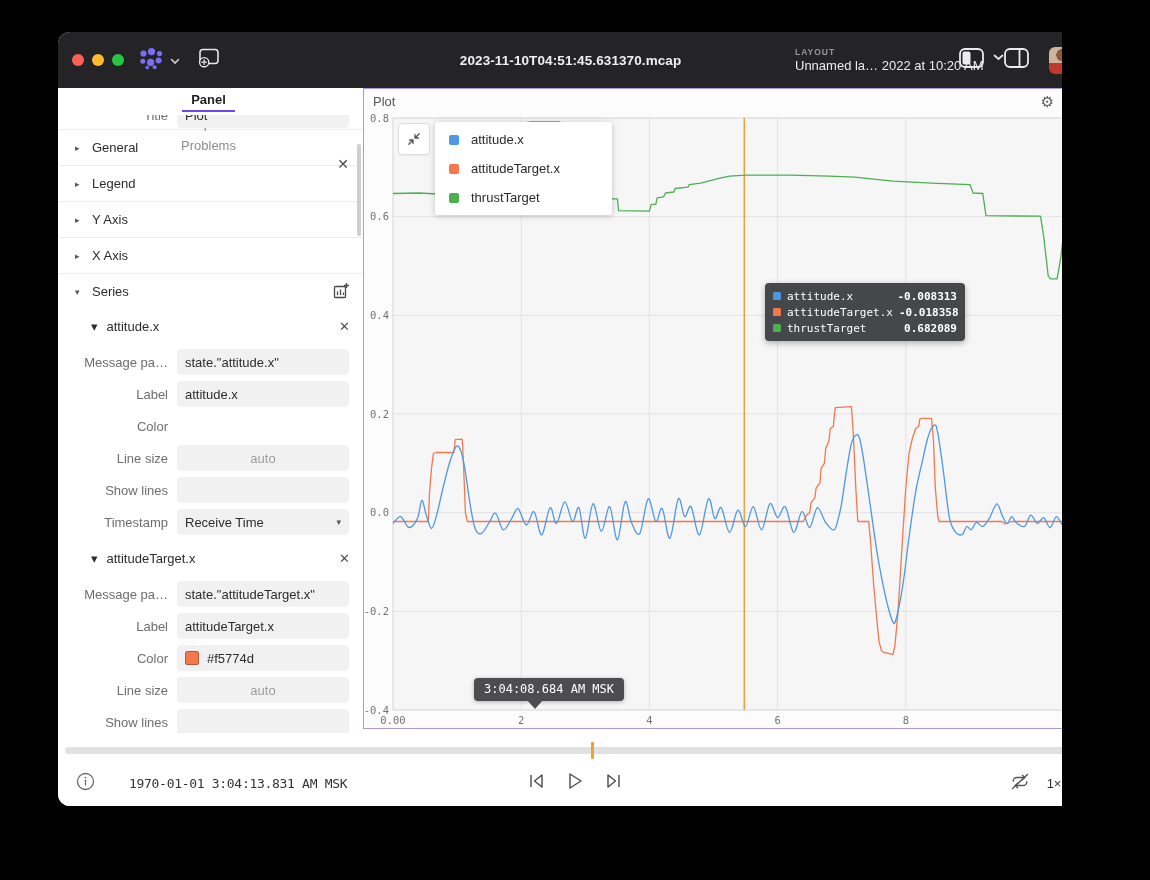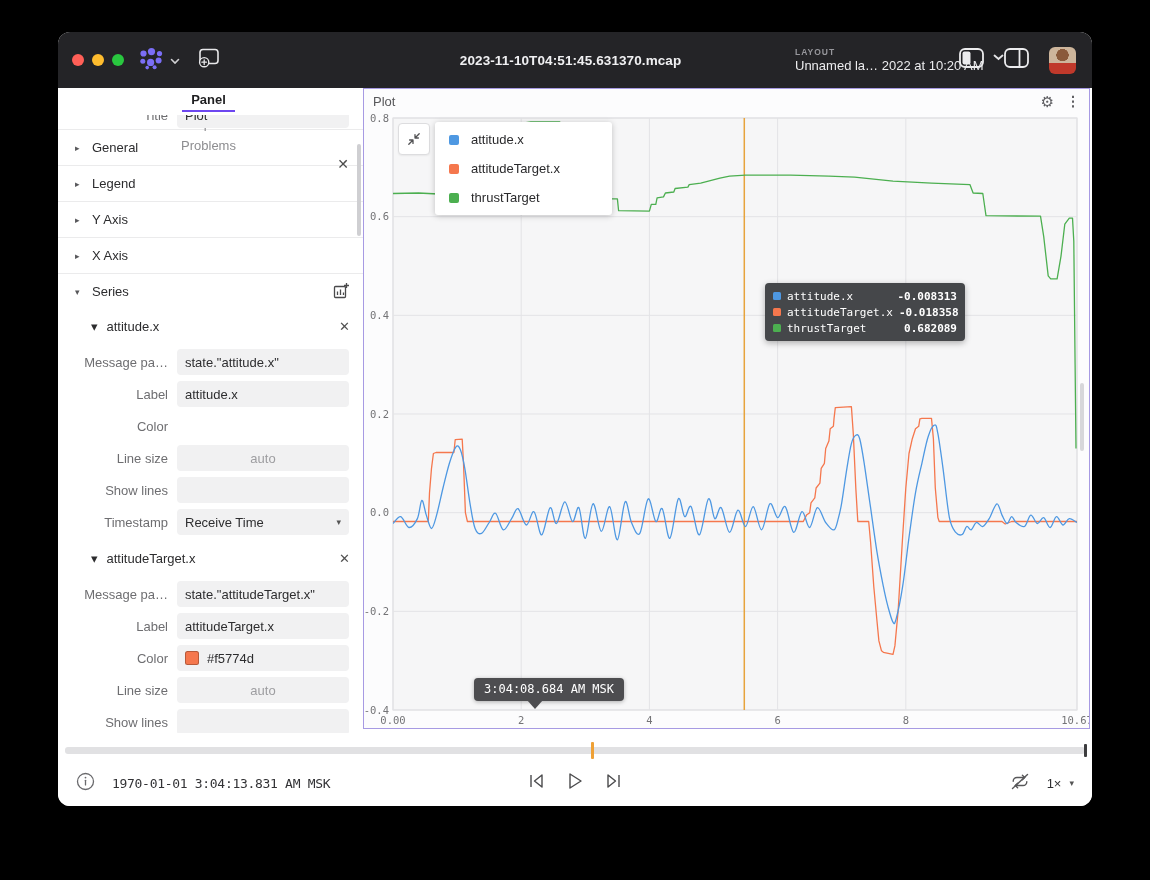--- a/index.html
+++ b/index.html
@@ -1,17 +1,17 @@
 <!DOCTYPE html>
 <html><head>
 <meta charset="utf-8">
 <style>
   * { margin:0; padding:0; box-sizing:border-box; }
   html,body { background:#000; width:1150px; height:880px; font-family:"Liberation Sans",sans-serif; }
-  .stage { position:relative; width:1150px; height:880px; background:#000; overflow:hidden; }
+  .stage { position:relative; width:1062px; height:880px; background:#000; overflow:hidden; }
   .window { position:absolute; left:58px; top:32px; width:1034px; height:774px; background:#fff;
             border-radius:12px; overflow:hidden; box-shadow:0 18px 50px rgba(0,0,0,.75); display:flex; flex-direction:column; }
 
   
   .titlebar { height:56px; background:#242427; display:flex; align-items:center; flex:0 0 auto; padding:0 14px; }
   .lights { display:flex; gap:8px; margin-right:14px; }
   .light { width:12px; height:12px; border-radius:50%; }
   .light.r{background:#ff5f57}.light.y{background:#febc2e}.light.g{background:#29c73f}
   .logo-wrap{display:flex;align-items:center;gap:5px;margin-right:16px;}
   .tb-file { position:absolute; left:50%; transform:translateX(-52%); color:#f0f0f2; font-size:13.5px; font-weight:600; letter-spacing:.1px; white-space:nowrap;}
@@ -76,21 +76,21 @@
   .htval { font-weight:700; }
 
   .panel-scroll { position:absolute; right:5px; top:270px; width:4px; height:68px; background:#d7d7da; border-radius:2px; }
 
   
   .bottombar { height:73px; flex:0 0 auto; position:relative; background:#fff; }
   .track { position:absolute; left:7px; top:14px; width:1020px; height:7px; background:#e1e1e3; border-radius:3px; }
   .playhead { position:absolute; top:9px; width:3px; height:17px; background:#efa136; border-radius:1px; }
   .curtick { position:absolute; top:11px; width:3px; height:13px; background:#3d3d3f; border-radius:1px; }
   .controls { position:absolute; left:0; right:0; top:27px; bottom:0; display:flex; align-items:center; padding:0 18px; }
-  .ts { font-family:"DejaVu Sans Mono",monospace; font-size:13px; color:#333336; margin-left:17px; letter-spacing:-.3px; }
+  .ts { font-family:"DejaVu Sans Mono",monospace; font-size:13px; color:#333336; margin-left:34px; letter-spacing:-.3px; }
   .transport { position:absolute; left:50%; transform:translateX(-50%); display:flex; align-items:center; gap:19px; }
   .rightctl { margin-left:auto; display:flex; align-items:center; gap:17px; }
   .speed { font-size:13px; color:#2f2f31; }
   .speedcaret { font-size:9px; color:#555; margin-left:-9px; }
 
   
   .timetip { position:absolute; left:474px; top:678px; background:#4d4d50; color:#fff; border-radius:4px; padding:4px 10px 5px; font-family:"DejaVu Sans Mono",monospace; font-size:12px; z-index:40; white-space:nowrap; box-shadow:0 1px 4px rgba(0,0,0,.3); }
   .timetip .arrow { position:absolute; left:53px; bottom:-8px; width:0; height:0; border-left:8px solid transparent; border-right:8px solid transparent; border-top:9px solid #4d4d50; }
 </style>
 </head>

